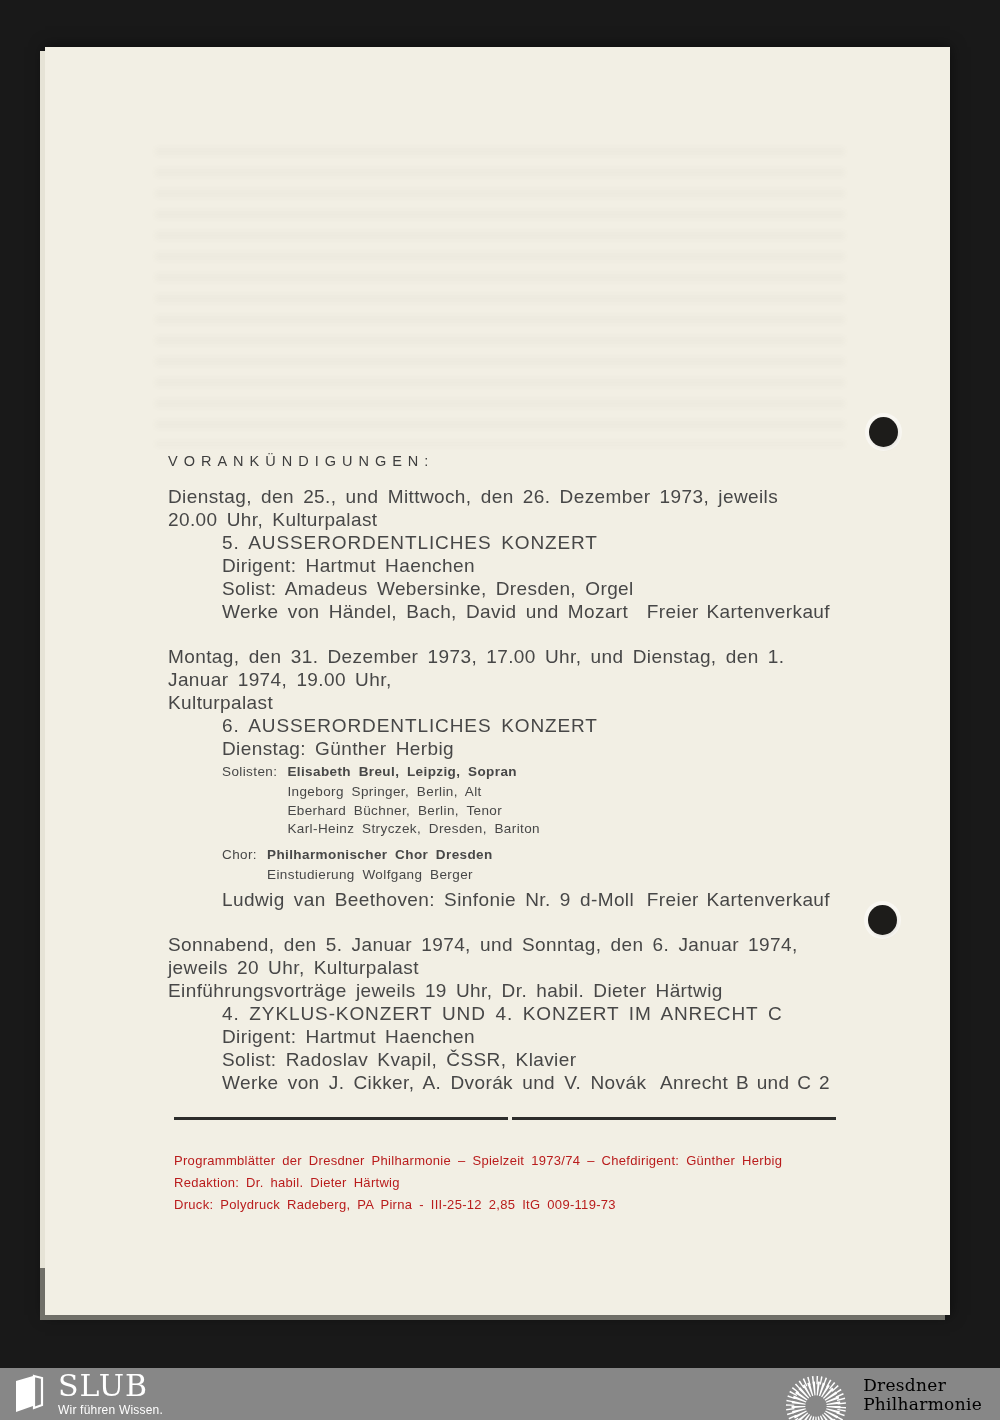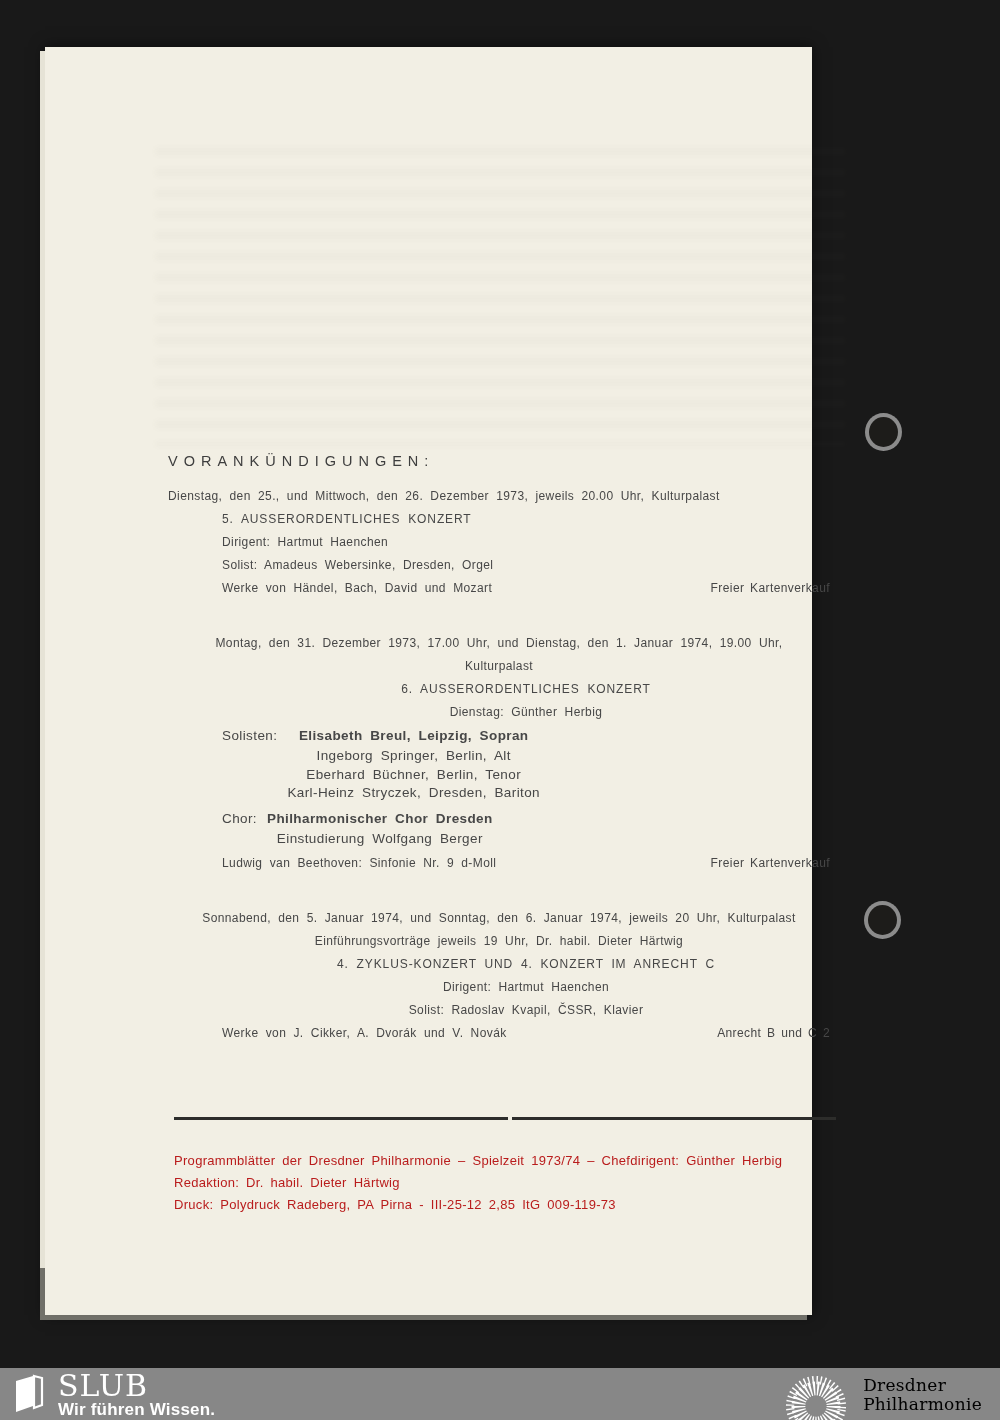--- a/index.html
+++ b/index.html
@@ -6,21 +6,21 @@
   body{
     width:1000px;height:1420px;
     background:#191919;
     position:relative;
     overflow:hidden;
     font-family:"Liberation Sans", sans-serif;
   }
   .stage{position:absolute;inset:0;}
   
   .paper{
-    position:absolute;left:45px;top:47px;width:767px;height:1268px;
+    position:absolute;left:45px;top:47px;width:905px;height:1268px;
     background:#f2efe4;
     box-shadow:-5px 5px 0 rgba(226,223,209,.45), 0 0 14px rgba(0,0,0,.55);
   }
   .paper::before{ 
     content:"";position:absolute;left:-5px;top:4px;width:5px;height:96%;
     background:#e6e3d6;
   }
   
   .bleed{
     position:absolute;left:110px;top:100px;width:690px;height:300px;
@@ -43,27 +43,27 @@
   
   .content{
     position:absolute;left:123px;top:404px;width:662px;
     color:#474747;
   }
   .doc-heading{
     font-size:14.5px;font-weight:400;letter-spacing:6px;
     color:#3e3e3e;margin:0 0 14px 0;line-height:20px;
   }
   .line{
-    font-size:12px;line-height:23px;
+    font-size:19px;line-height:23px;
     word-spacing:3.5px;letter-spacing:.4px;margin:0;
   }
   .caps{letter-spacing:.9px;}
   .ind{margin-left:54px;}
   .event{margin:0;}
-  .event + .event{margin-top:32px;text-align:center;}
+  .event + .event{margin-top:22px;}
   .works-row{display:flex;justify-content:space-between;align-items:baseline;}
   .works-row .note{word-spacing:2px;}
   .pair{display:flex;margin-left:54px;}
   .pair .lbl{
     font-size:13.5px;line-height:23px;word-spacing:3.5px;letter-spacing:.4px;
     flex:0 0 auto;margin-right:10px;
   }
   .pair .stack p{
     font-size:13.5px;line-height:18.5px;word-spacing:3.5px;letter-spacing:.4px;margin:0;
   }
@@ -93,21 +93,21 @@
     position:absolute;left:14px;top:3px;display:flex;align-items:flex-start;
     cursor:pointer;
   }
   .slub-book{width:30px;height:40px;margin-top:3px;}
   .slub-texts{margin-left:14px;}
   .slub-word{
     font-family:"DejaVu Serif", serif;font-weight:normal;
     font-size:30px;line-height:30px;letter-spacing:1px;
   }
   .slub-tag{
-    font-size:17px;font-weight:bold;line-height:16px;margin-top:1px;
+    font-size:12px;font-weight:normal;line-height:16px;margin-top:1px;
     letter-spacing:.2px;
   }
   .phil{
     position:absolute;right:18px;top:0;height:52px;display:flex;align-items:center;
     cursor:pointer;
   }
   .phil-burst{width:74px;height:74px;margin-top:24px;margin-right:10px;}
   .phil-name{
     font-family:"DejaVu Serif", serif;font-size:17px;line-height:19px;
     color:#000000;letter-spacing:.3px;margin-top:2px;

